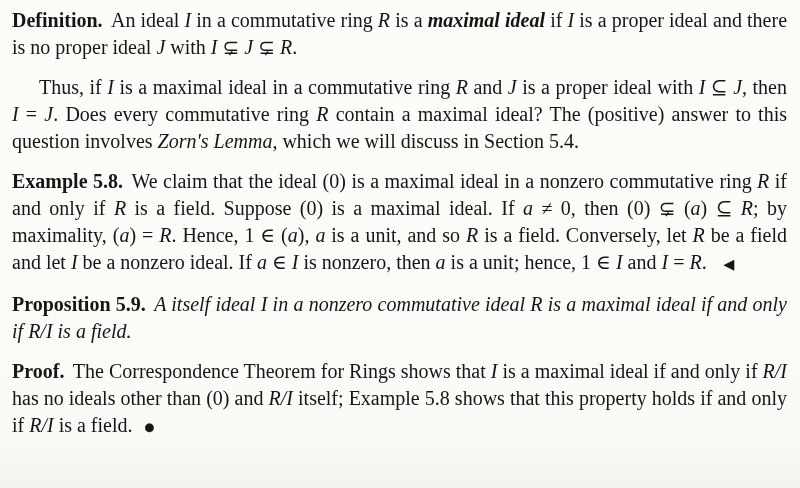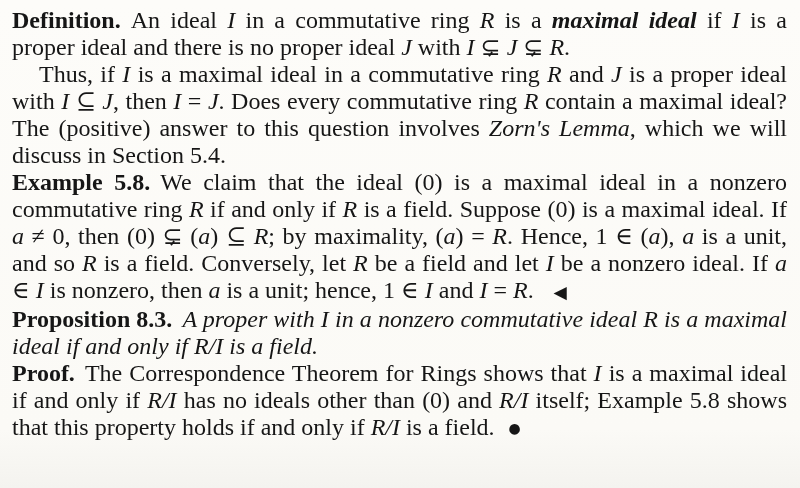--- a/index.html
+++ b/index.html
@@ -5,26 +5,26 @@
   html, body { margin: 0; padding: 0; }
   .page {
     position: relative;
     width: 800px;
     height: 488px;
     box-sizing: border-box;
     padding: 7px 13px 0 12px;
     background: linear-gradient(180deg, #fdfcf9 0%, #fbfaf6 88%, #f4f3ef 100%);
     color: #161616;
     font-family: "Liberation Serif", "DejaVu Serif", serif;
-    font-size: 24px;
+    font-size: 20px;
     line-height: 27px;
     overflow: hidden;
   }
   .para { margin: 0; text-align: justify; }
-  .para + .para { }
+  .para + .para { margin-top: 13px; }
   .para.indent { text-indent: 27px; }
   .run-n  { font-style: normal; }
   .run-b  { font-weight: 700; margin-right: 0.42em; }
   .run-i  { font-style: italic; }
   .run-bi { font-weight: 700; font-style: italic; }
   .run-mk {
     font-family: "DejaVu Sans", sans-serif;
     font-size: 0.72em;
     margin-left: 1.15em;
   }
@@ -38,16 +38,16 @@
 </head>
 <body>
 
 <div class="page">
   <p class="para"><span class="run-b">Definition.</span><span class="run-n">An ideal </span><span class="run-i">I</span><span class="run-n"> in a commutative ring </span><span class="run-i">R</span><span class="run-n"> is a </span><span class="run-bi">maximal ideal</span><span class="run-n"> if </span><span class="run-i">I</span><span class="run-n"> is a proper ideal and there is no proper ideal </span><span class="run-i">J</span><span class="run-n"> with </span><span class="run-i">I</span><span class="run-n"> ⊊ </span><span class="run-i">J</span><span class="run-n"> ⊊ </span><span class="run-i">R</span><span class="run-n">.</span></p>
 
   <p class="para indent"><span class="run-n">Thus, if </span><span class="run-i">I</span><span class="run-n"> is a maximal ideal in a commutative ring </span><span class="run-i">R</span><span class="run-n"> and </span><span class="run-i">J</span><span class="run-n"> is a proper ideal with </span><span class="run-i">I</span><span class="run-n"> ⊆ </span><span class="run-i">J</span><span class="run-n">, then </span><span class="run-i">I</span><span class="run-n"> = </span><span class="run-i">J</span><span class="run-n">. Does every commutative ring </span><span class="run-i">R</span><span class="run-n"> contain a maximal ideal? The (positive) answer to this question involves </span><span class="run-i">Zorn's Lemma</span><span class="run-n">, which we will discuss in Section 5.4.</span></p>
 
   <p class="para"><span class="run-b">Example 5.8.</span><span class="run-n">We claim that the ideal (0) is a maximal ideal in a nonzero commutative ring </span><span class="run-i">R</span><span class="run-n"> if and only if </span><span class="run-i">R</span><span class="run-n"> is a field. Suppose (0) is a maximal ideal. If </span><span class="run-i">a</span><span class="run-n"> ≠ 0, then (0) ⊊ (</span><span class="run-i">a</span><span class="run-n">) ⊆ </span><span class="run-i">R</span><span class="run-n">; by maximality, (</span><span class="run-i">a</span><span class="run-n">) = </span><span class="run-i">R</span><span class="run-n">. Hence, 1 ∈ (</span><span class="run-i">a</span><span class="run-n">), </span><span class="run-i">a</span><span class="run-n"> is a unit, and so </span><span class="run-i">R</span><span class="run-n"> is a field. Conversely, let </span><span class="run-i">R</span><span class="run-n"> be a field and let </span><span class="run-i">I</span><span class="run-n"> be a nonzero ideal. If </span><span class="run-i">a</span><span class="run-n"> ∈ </span><span class="run-i">I</span><span class="run-n"> is nonzero, then </span><span class="run-i">a</span><span class="run-n"> is a unit; hence, 1 ∈ </span><span class="run-i">I</span><span class="run-n"> and </span><span class="run-i">I</span><span class="run-n"> = </span><span class="run-i">R</span><span class="run-n">.</span><span class="run-mk">◀</span></p>
 
-  <p class="para"><span class="run-b">Proposition 8.3.</span><span class="run-i">A proper with </span><span class="run-i">I</span><span class="run-i"> in a nonzero commutative ideal </span><span class="run-i">R</span><span class="run-i"> is a maximal ideal if and only if </span><span class="run-i">R/I</span><span class="run-i"> is a field.</span></p>
+  <p class="para"><span class="run-b">Proposition 5.9.</span><span class="run-i">A itself ideal </span><span class="run-i">I</span><span class="run-i"> in a nonzero commutative ideal </span><span class="run-i">R</span><span class="run-i"> is a maximal ideal if and only if </span><span class="run-i">R/I</span><span class="run-i"> is a field.</span></p>
 
   <p class="para"><span class="run-b">Proof.</span><span class="run-n">The Correspondence Theorem for Rings shows that </span><span class="run-i">I</span><span class="run-n"> is a maximal ideal if and only if </span><span class="run-i">R/I</span><span class="run-n"> has no ideals other than (0) and </span><span class="run-i">R/I</span><span class="run-n"> itself; Example 5.8 shows that this property holds if and only if </span><span class="run-i">R/I</span><span class="run-n"> is a field.</span><span class="run-mkdot">●</span></p>
 </div>
 
 </body></html>

